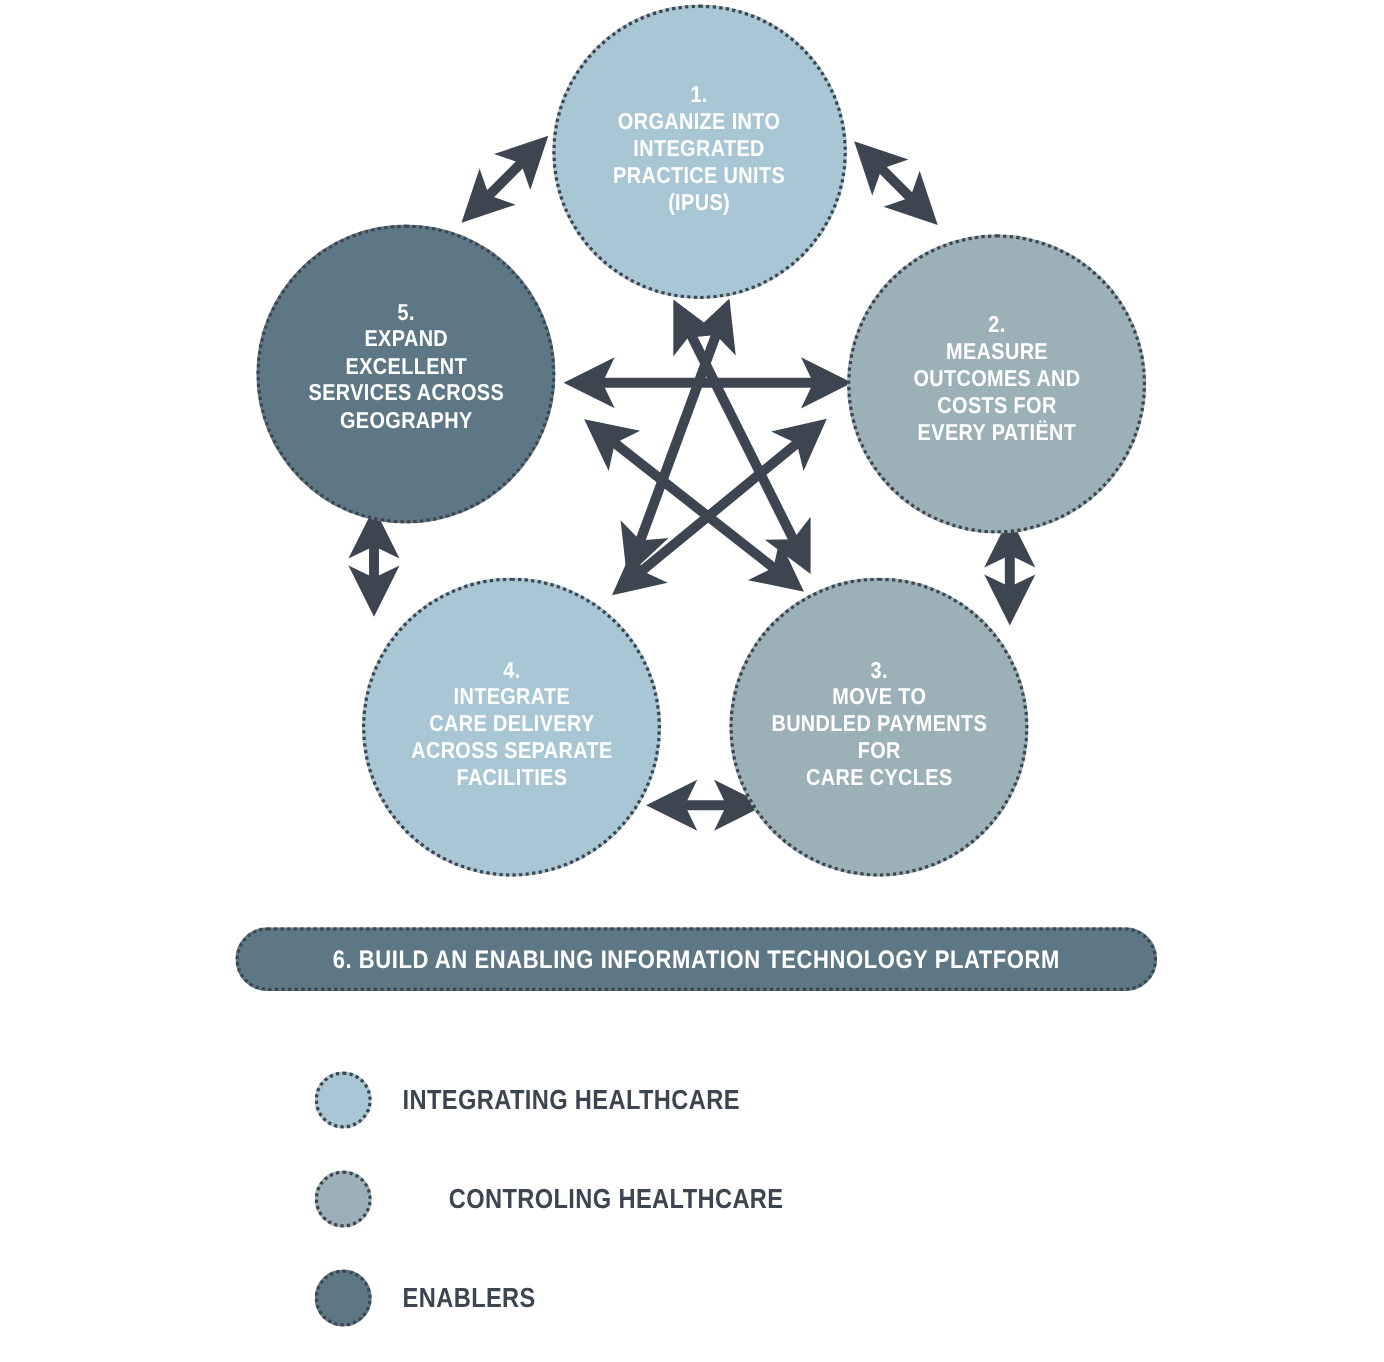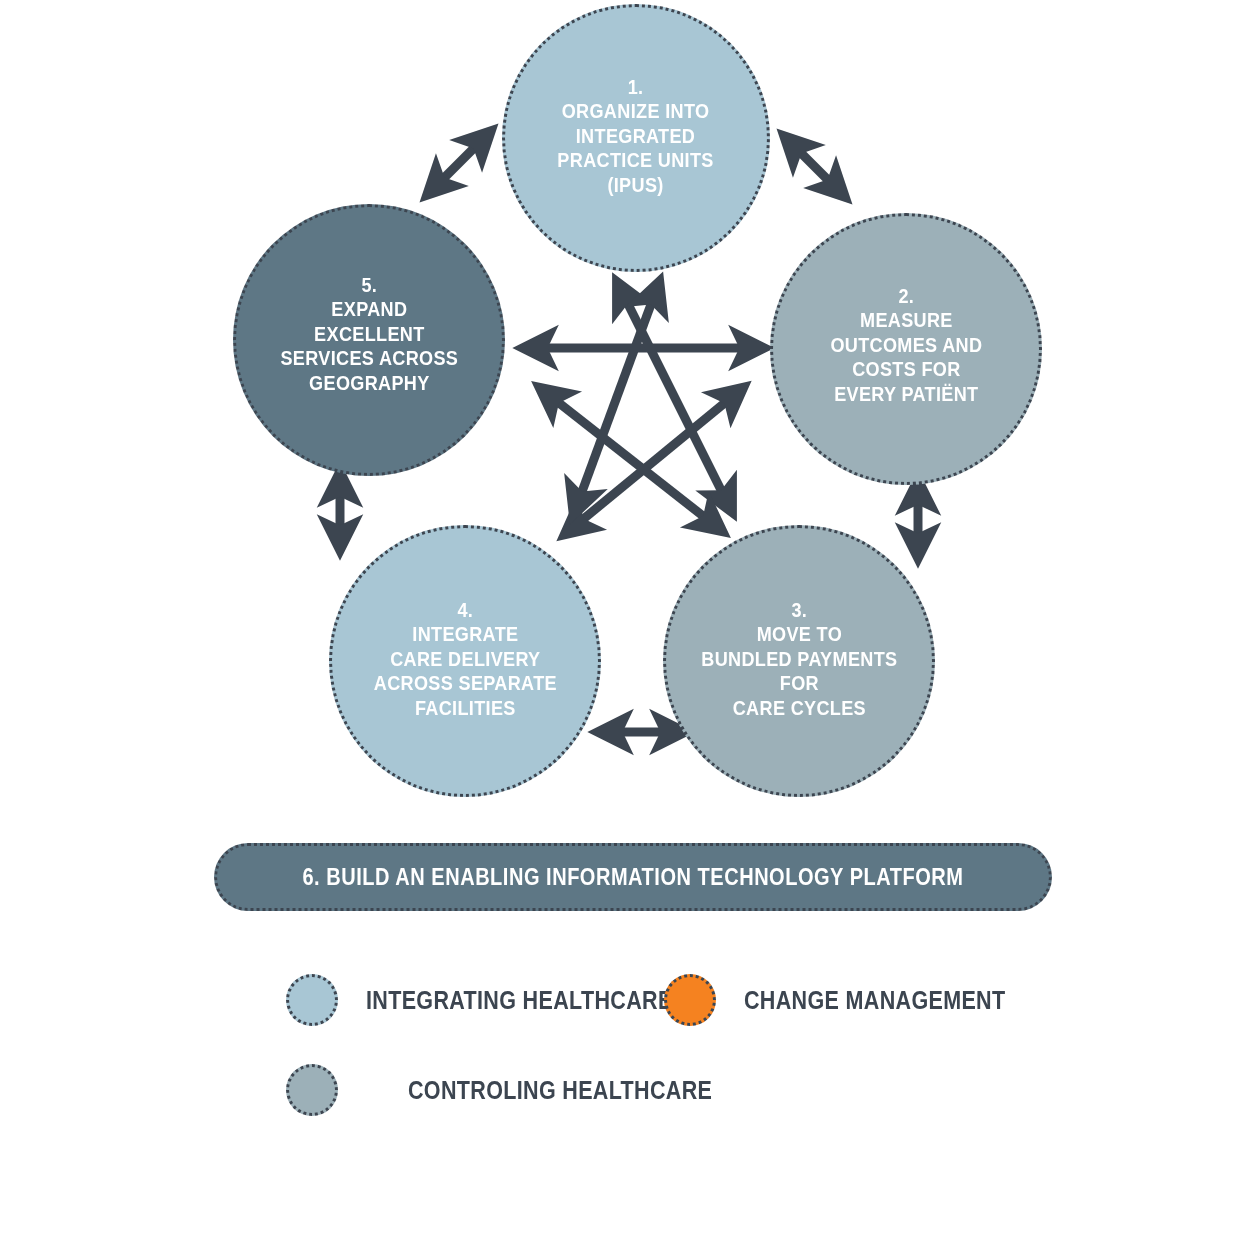--- a/index.html
+++ b/index.html
@@ -68,21 +68,21 @@
     height: 1238px;
     pointer-events: none;
   }
 
   
   #platform-bar {
     position: absolute;
     left: 214px;
     top: 843px;
     width: 838px;
-    height: 68px;
+    height: 58px;
     background: #5e7785;
     border: 3px dotted #3c4550;
     border-radius: 34px;
     box-sizing: border-box;
     display: flex;
     align-items: center;
     justify-content: center;
     color: #ffffff;
     font-size: 23px;
     font-weight: 700;
@@ -207,20 +207,20 @@
     <div class="legend-item" id="legend-0">
       <span class="legend-dot" style="background:#a8c6d4"></span>
       <span class="legend-label">INTEGRATING HEALTHCARE</span>
     </div>
 
     <div class="legend-item" id="legend-1">
       <span class="legend-dot" style="background:#9cb0b8"></span>
       <span class="legend-label">CONTROLING HEALTHCARE</span>
     </div>
 
-
-    <div class="legend-item" id="legend-3">
-      <span class="legend-dot" style="background:#f58220"></span>
-      <span class="legend-label">CHANGE MANAGEMENT</span>
+    <div class="legend-item" id="legend-2">
+      <span class="legend-dot" style="background:#5e7785"></span>
+      <span class="legend-label">ENABLERS</span>
     </div>
 
+
   </div>
 </div>
 
 </body></html>

